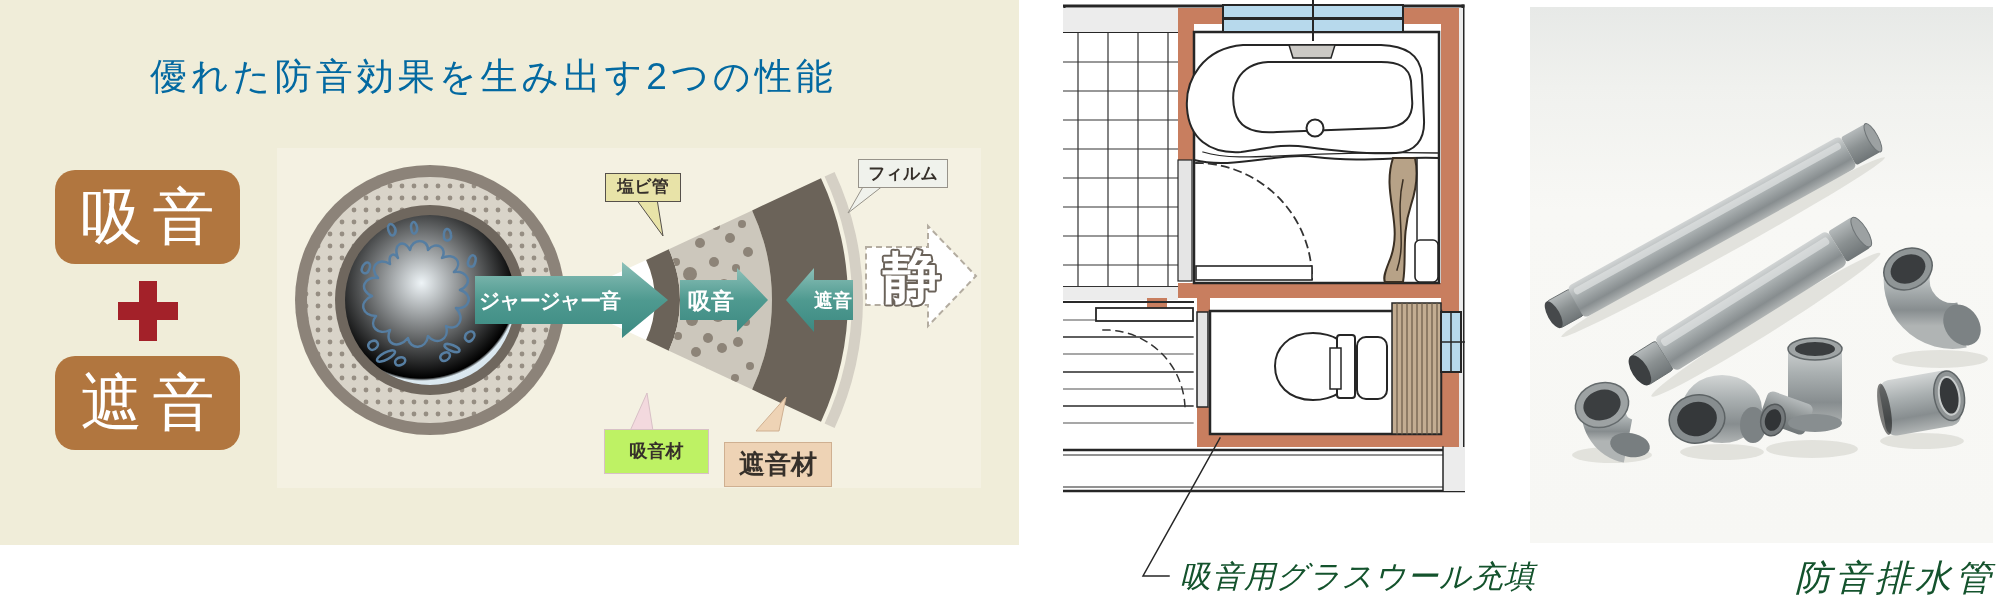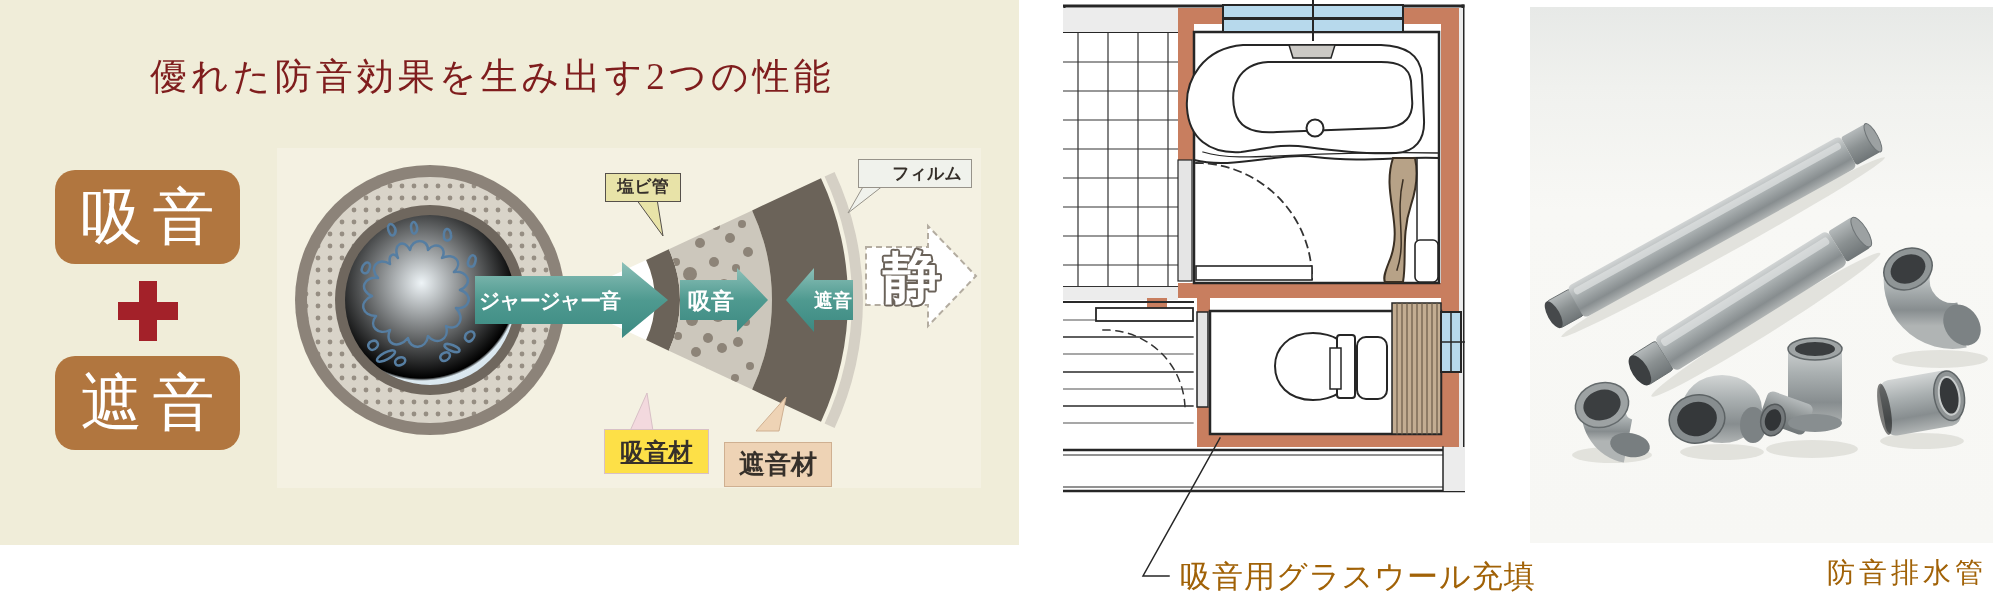--- a/index.html
+++ b/index.html
@@ -2,41 +2,41 @@
 <html><head>
 <meta charset="utf-8">
 <style>
   html,body{margin:0;padding:0;background:#ffffff;}
   #stage{position:relative;width:2000px;height:608px;background:#ffffff;overflow:hidden;
          font-family:"Liberation Sans",sans-serif;}
   .abs{position:absolute;}
   
   #diagram-panel{left:0;top:0;width:1019px;height:545px;background:#f0edd9;}
   #diagram-inner{left:277px;top:148px;width:704px;height:340px;background:#f4f1e2;}
-  #diagram-title{left:150px;top:52px;width:760px;font-family:Liberation Serif, serif;
-      font-size:37px;letter-spacing:4px;color:#7f1d1d;white-space:nowrap;}
+  #diagram-title{left:150px;top:52px;width:760px;font-family:Liberation Sans, sans-serif;
+      font-size:37px;letter-spacing:4px;color:#0369a1;white-space:nowrap;}
   .badge{left:55px;width:185px;height:94px;background:#b1763f;border-radius:20px;
       color:#ffffff;font-family:"Liberation Serif","DejaVu Serif",serif;font-size:62px;
       display:flex;align-items:center;justify-content:center;letter-spacing:10px;text-indent:10px;}
   #absorb-badge{top:170px;}
   #insulate-badge{top:356px;}
   .plusbar{background:#a32129;}
   .layer-label{font-weight:bold;color:#36302a;text-align:center;z-index:5;}
   #pvc-pipe-label{left:605px;top:173px;width:74px;height:27px;line-height:27px;font-size:17px;
       background:#e8e3a8;border:1.5px solid #55504a;font-family:Liberation Mono, monospace;}
   #film-label{left:858px;top:159px;width:88px;height:27px;line-height:27px;font-size:17px;
-      background:#f0f2ec;border:1.5px solid #97938a;padding-left:24px;}
-  #absorb-material-label{left:604px;top:429px;width:103px;height:43px;line-height:43px;font-size:24px;
-      background:#fde047;border:1px solid #d8c0c6;text-decoration:underline;}
+      background:#f0f2ec;border:1.5px solid #97938a;}
+  #absorb-material-label{left:604px;top:429px;width:103px;height:43px;line-height:43px;font-size:18px;
+      background:#bef264;border:1px solid #d8c0c6;}
   #insulate-material-label{left:724px;top:442px;width:106px;height:43px;line-height:43px;font-size:26px;
       background:#eed3b5;border:1px solid #cfb091;}
   
-  .caption{font-family:"Liberation Serif","DejaVu Serif",serif;color:#a16207;white-space:nowrap;}
+  .caption{font-family:"Liberation Serif","DejaVu Serif",serif;color:#14532d;white-space:nowrap;font-style:italic;}
   #glasswool-caption{left:1180px;top:556px;font-size:31px;letter-spacing:1px;}
-  #drainpipe-caption{left:1795px;top:554px;font-size:28px;letter-spacing:4px;margin-left:32px;}
+  #drainpipe-caption{left:1795px;top:554px;font-size:36px;letter-spacing:4px;}
   
   #photo-panel{left:1530px;top:7px;width:463px;height:536px;
       background:linear-gradient(180deg,#e7e9e7 0%,#f0f1ee 15%,#f8f8f5 38%,#f7f7f4 100%);}
   svg{position:absolute;left:0;top:0;}
 </style>
 </head>
 <body>
 
 <div id="stage">
 

